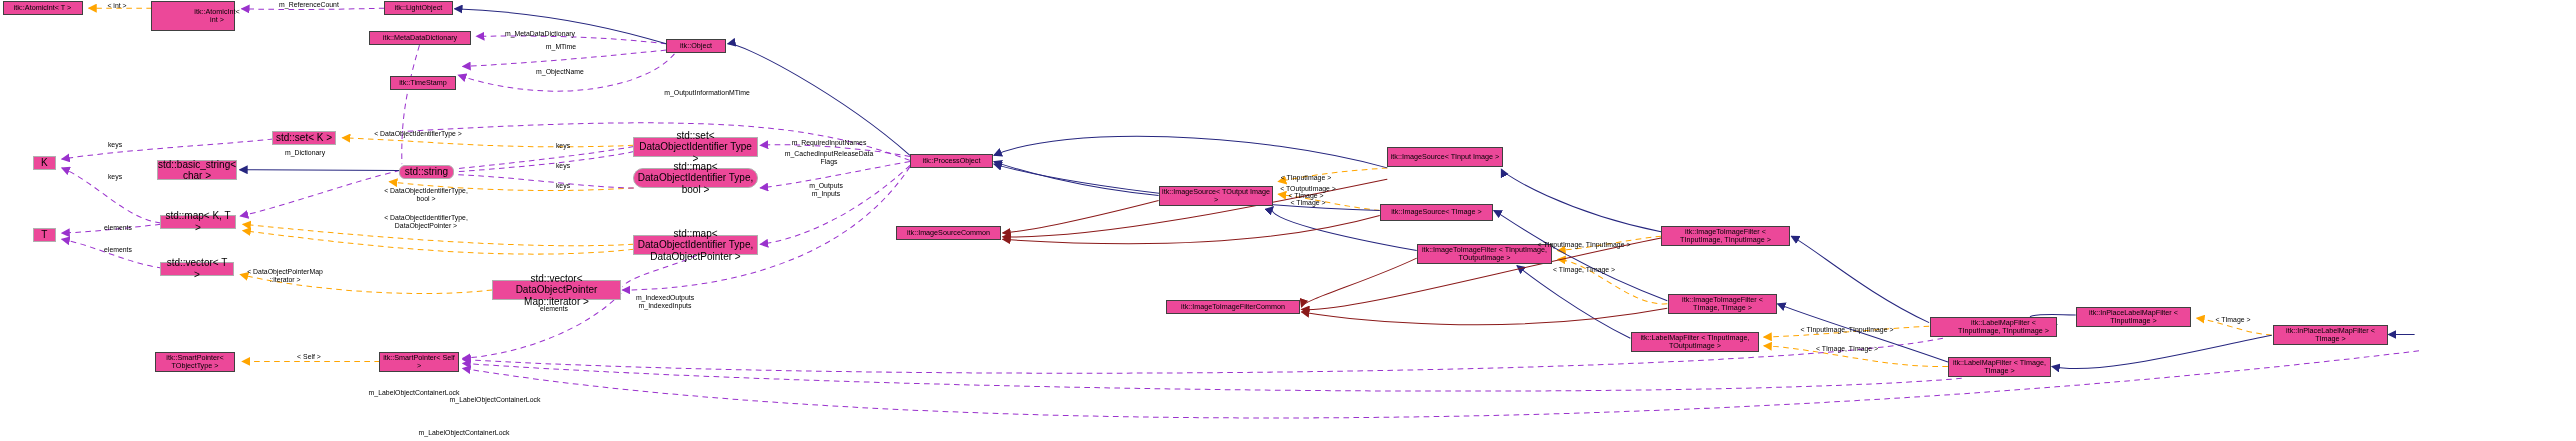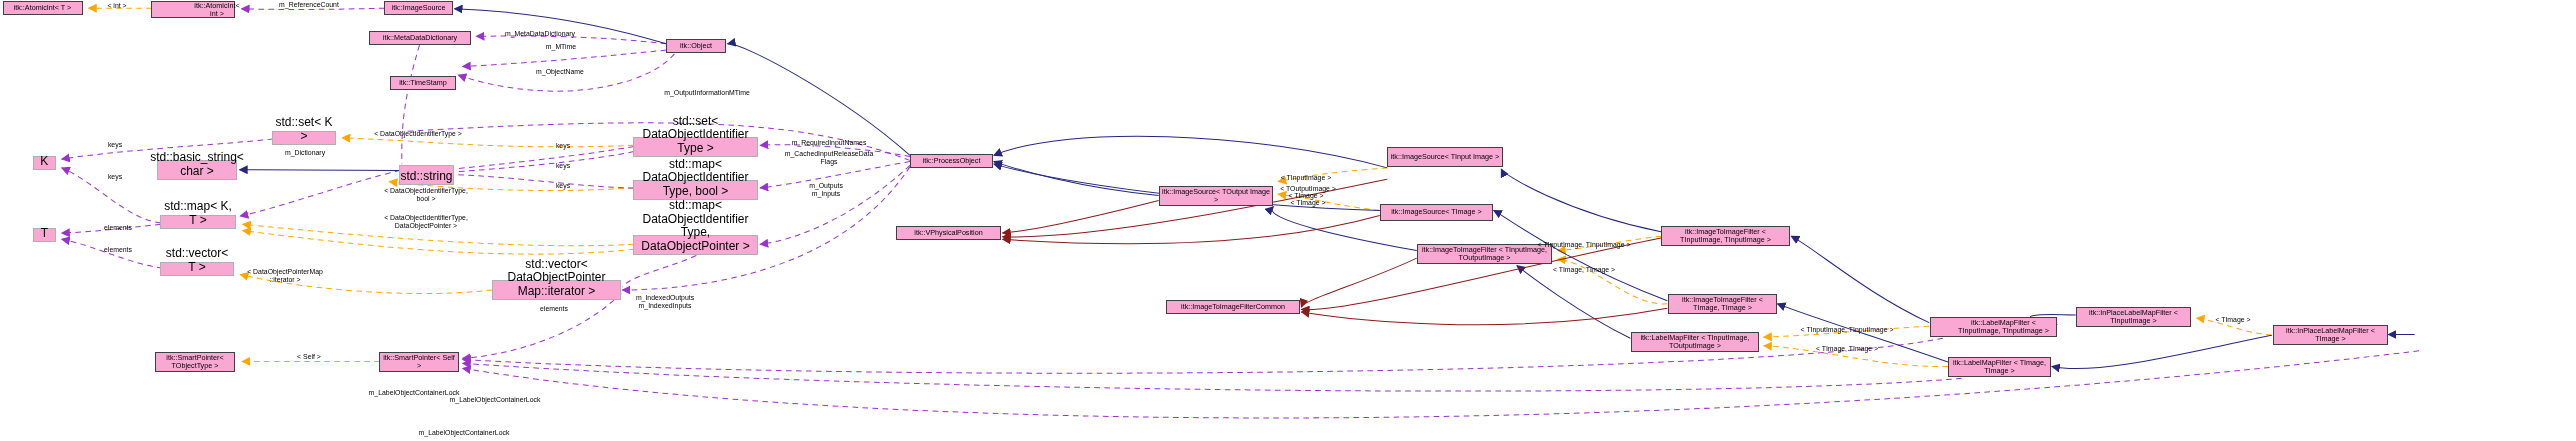--- a/index.html
+++ b/index.html
@@ -1,25 +1,25 @@
 <!DOCTYPE html>
 <html style="font-size:10px"><head>
 <meta charset="utf-8">
 <style>
   html,body{margin:0;padding:0;background:#ffffff;}
   body{font-family:"Liberation Sans",sans-serif;}
   #stage{position:relative;width:2576px;height:441px;background:#fff;overflow:hidden;}
   svg.edges{position:absolute;left:0;top:0;width:2576px;height:441px;pointer-events:none;}
   .node{position:absolute;box-sizing:border-box;display:flex;align-items:center;justify-content:center;
-        text-align:center;line-height:1.15;color:#000;background:#f9a8d4;}
+        text-align:center;line-height:1.15;color:#000;background:#ec4899;}
   .node span{display:block;padding:0 1.9px;}
   
   .n-heavy{border:1.3px solid #404040;font-size:7.2px;}
   
-  .n-light{border:0.6px solid #b0b0b0;font-size:12px;align-items:flex-end;}
+  .n-light{border:0.6px solid #b0b0b0;font-size:10px;}
   
   .n-current{border:1.3px solid #404040;background:#bfbfbf;font-size:7.2px;}
   .elabel{position:absolute;font-size:6.9px;color:#000;white-space:pre;text-align:center;
           transform:translateX(-50%);line-height:1.15;}
 </style>
 </head>
 <body>
 
 <div id="stage">
   <svg class="edges" viewBox="0 0 4109 704">
@@ -99,62 +99,62 @@
       <path d="M2213,286 C 2000,330 1750,382 1599,378" stroke="#8b1a1a" marker-end="url(#ah-red)"></path>
       <path d="M2201,344 C 2000,400 1750,392 1599,382" stroke="#8b1a1a" marker-end="url(#ah-red)"></path>
       <path d="M2260,412 C 2180,450 2080,478 2076,490" stroke="#8b1a1a" marker-end="url(#ah-red)"></path>
       <path d="M2650,380 C 2400,430 2150,500 2076,494" stroke="#8b1a1a" marker-end="url(#ah-red)"></path>
       <path d="M2660,492 C 2400,540 2150,510 2076,498" stroke="#8b1a1a" marker-end="url(#ah-red)"></path>
     </g>
   </svg>
 <div class="node n-heavy" style="left: 2.5px; top: 1.3px; width: 80px; height: 13.8px;">
       <span>itk::AtomicInt&lt; T &gt;</span>
     </div>
-    <div class="node n-heavy" style="left: 151px; top: 1.3px; width: 84px; height: 17px; padding-left: 48px;">
+    <div class="node n-heavy" style="left: 151px; top: 1.3px; width: 84px; height: 30px; padding-left: 48px;">
       <span>itk::AtomicInt&lt; int &gt;</span>
     </div>
     <div class="node n-heavy" style="left: 384px; top: 1.3px; width: 69px; height: 13.8px;">
-      <span>itk::ImageSource</span>
+      <span>itk::LightObject</span>
     </div>
     <div class="node n-heavy" style="left: 369px; top: 31px; width: 102px; height: 13.8px;">
       <span>itk::MetaDataDictionary</span>
     </div>
     <div class="node n-heavy" style="left: 666px; top: 39px; width: 60px; height: 13.8px;">
       <span>itk::Object</span>
     </div>
     <div class="node n-heavy" style="left: 390px; top: 64px; width: 66px; height: 13.8px; margin-top: 12px;">
       <span>itk::TimeStamp</span>
     </div>
     <div class="node n-light" style="left: 272px; top: 131px; width: 64px; height: 13.8px;">
       <span>std::set&lt; K &gt;</span>
     </div>
     <div class="node n-light" style="left: 157px; top: 160px; width: 80px; height: 20px;">
       <span>std::basic_string&lt;
 char &gt;</span>
     </div>
-    <div class="node n-light" style="left: 399px; top: 165px; width: 55px; height: 20px;">
+    <div class="node n-light" style="left: 399px; top: 165px; width: 55px; height: 14px; border-radius: 6px;">
       <span>std::string</span>
     </div>
     <div class="node n-light" style="left: 33px; top: 156px; width: 22.6px; height: 13.8px;">
       <span>K</span>
     </div>
     <div class="node n-light" style="left: 33px; top: 228px; width: 22.6px; height: 13.8px;">
       <span>T</span>
     </div>
     <div class="node n-light" style="left: 160px; top: 215px; width: 76px; height: 13.8px;">
       <span>std::map&lt; K, T &gt;</span>
     </div>
     <div class="node n-light" style="left: 160px; top: 262px; width: 74px; height: 13.8px;">
       <span>std::vector&lt; T &gt;</span>
     </div>
     <div class="node n-light" style="left: 633px; top: 137px; width: 125px; height: 20px;">
       <span>std::set&lt; DataObjectIdentifier
 Type &gt;</span>
     </div>
-    <div class="node n-light" style="left: 633px; top: 180px; width: 125px; height: 20px;">
+    <div class="node n-light" style="left: 633px; top: 168px; width: 125px; height: 20px; border-radius: 10px;">
       <span>std::map&lt; DataObjectIdentifier
 Type, bool &gt;</span>
     </div>
     <div class="node n-light" style="left: 633px; top: 235px; width: 125px; height: 20px;">
       <span>std::map&lt; DataObjectIdentifier
 Type, DataObjectPointer &gt;</span>
     </div>
     <div class="node n-light" style="left: 492px; top: 280px; width: 129px; height: 20px;">
       <span>std::vector&lt; DataObjectPointer
 Map::iterator &gt;</span>
@@ -164,21 +164,21 @@
 TObjectType &gt;</span>
     </div>
     <div class="node n-heavy" style="left: 379px; top: 352px; width: 80px; height: 20px;">
       <span>itk::SmartPointer&lt;
 Self &gt;</span>
     </div>
     <div class="node n-heavy" style="left: 910px; top: 154px; width: 83px; height: 13.8px;">
       <span>itk::ProcessObject</span>
     </div>
     <div class="node n-heavy" style="left: 896px; top: 226px; width: 105px; height: 13.8px;">
-      <span>itk::VPhysicalPosition</span>
+      <span>itk::ImageSourceCommon</span>
     </div>
     <div class="node n-heavy" style="left: 1159px; top: 186px; width: 114px; height: 20px;">
       <span>itk::ImageSource&lt; TOutput
 Image &gt;</span>
     </div>
     <div class="node n-heavy" style="left: 1387px; top: 147px; width: 116px; height: 20px;">
       <span>itk::ImageSource&lt; TInput
 Image &gt;</span>
     </div>
     <div class="node n-heavy" style="left: 1380px; top: 204px; width: 113px; height: 17px;">

